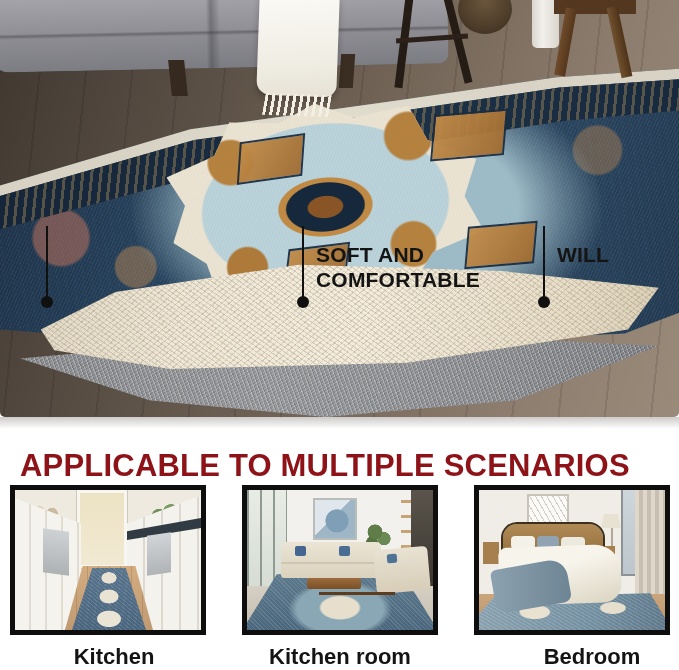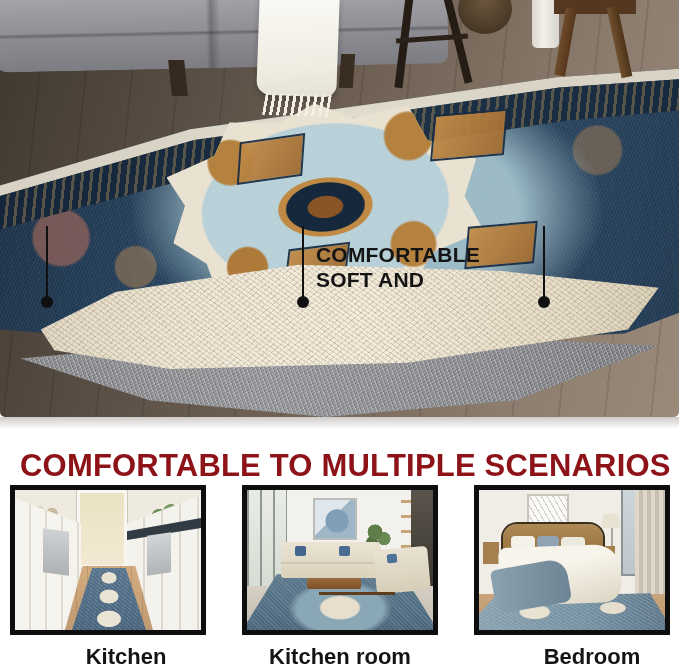--- a/index.html
+++ b/index.html
@@ -138,21 +138,21 @@
   .frame {
     position:absolute; top:485px; width:196px; height:150px;
     border:5px solid #0e0e0e; background:#fff;
   }
   .f1 { left:10px; } .f2 { left:242px; } .f3 { left:474px; }
   .scene { position:relative; width:186px; height:140px; overflow:hidden; }
   .slabel {
     position:absolute; top:644px; width:196px; text-align:center;
     font-size:22px; font-weight:700; color:#141414;
   }
-  .l1 { left:28px; } .l2 { left:242px; } .l3 { left:494px; }
+  .l1 { left:16px; } .l2 { left:242px; } .l3 { left:494px; }
   
   .k-scene { background:#efeae0; }
   .k-door { position:absolute; left:62px; top:0; width:50px; height:78px;
     background:linear-gradient(#ece2c4,#f1e9d2); border:3px solid #f8f6f0; outline:1px solid #cfc8b8; }
   .k-left { position:absolute; left:0; top:0; width:66px; height:140px;
     clip-path:polygon(0 6%, 100% 24%, 100% 100%, 0 100%);
     background:repeating-linear-gradient(90deg, #f5f3ee 0 14px, #e0dbd1 14px 16px),
                linear-gradient(100deg,#f7f5f0,#e6e1d7); }
   .k-dw-l { position:absolute; left:28px; top:40px; width:26px; height:44px;
     background:linear-gradient(#cfd2d4,#aeb2b5); transform:skewY(8deg); }
@@ -290,34 +290,35 @@
     <div class="callout c1">
       <div class="line"></div>
       <div class="dot"></div>
       <div class="text">
       </div>
     </div>
     <div class="callout c2">
       <div class="line"></div>
       <div class="dot"></div>
       <div class="text">
+        <div>SOFT AND</div>
         <div>COMFORTABLE</div>
-        <div>SOFT AND</div>
       </div>
     </div>
     <div class="callout c3">
       <div class="line"></div>
       <div class="dot"></div>
       <div class="text">
+        <div>WILL</div>
       </div>
     </div>
   </div>
   <div class="hero-shadow"></div>
 
-  <div class="heading">COMFORTABLE TO MULTIPLE SCENARIOS</div>
+  <div class="heading">APPLICABLE TO MULTIPLE SCENARIOS</div>
 
   <div class="frame f1">
     <div class="scene k-scene">
       <div class="k-door"></div>
       <div class="k-jars"></div>
       <div class="k-plant"></div>
       <div class="k-left"></div>
       <div class="k-dw-l"></div>
       <div class="k-right"></div>
       <div class="k-counter"></div>

